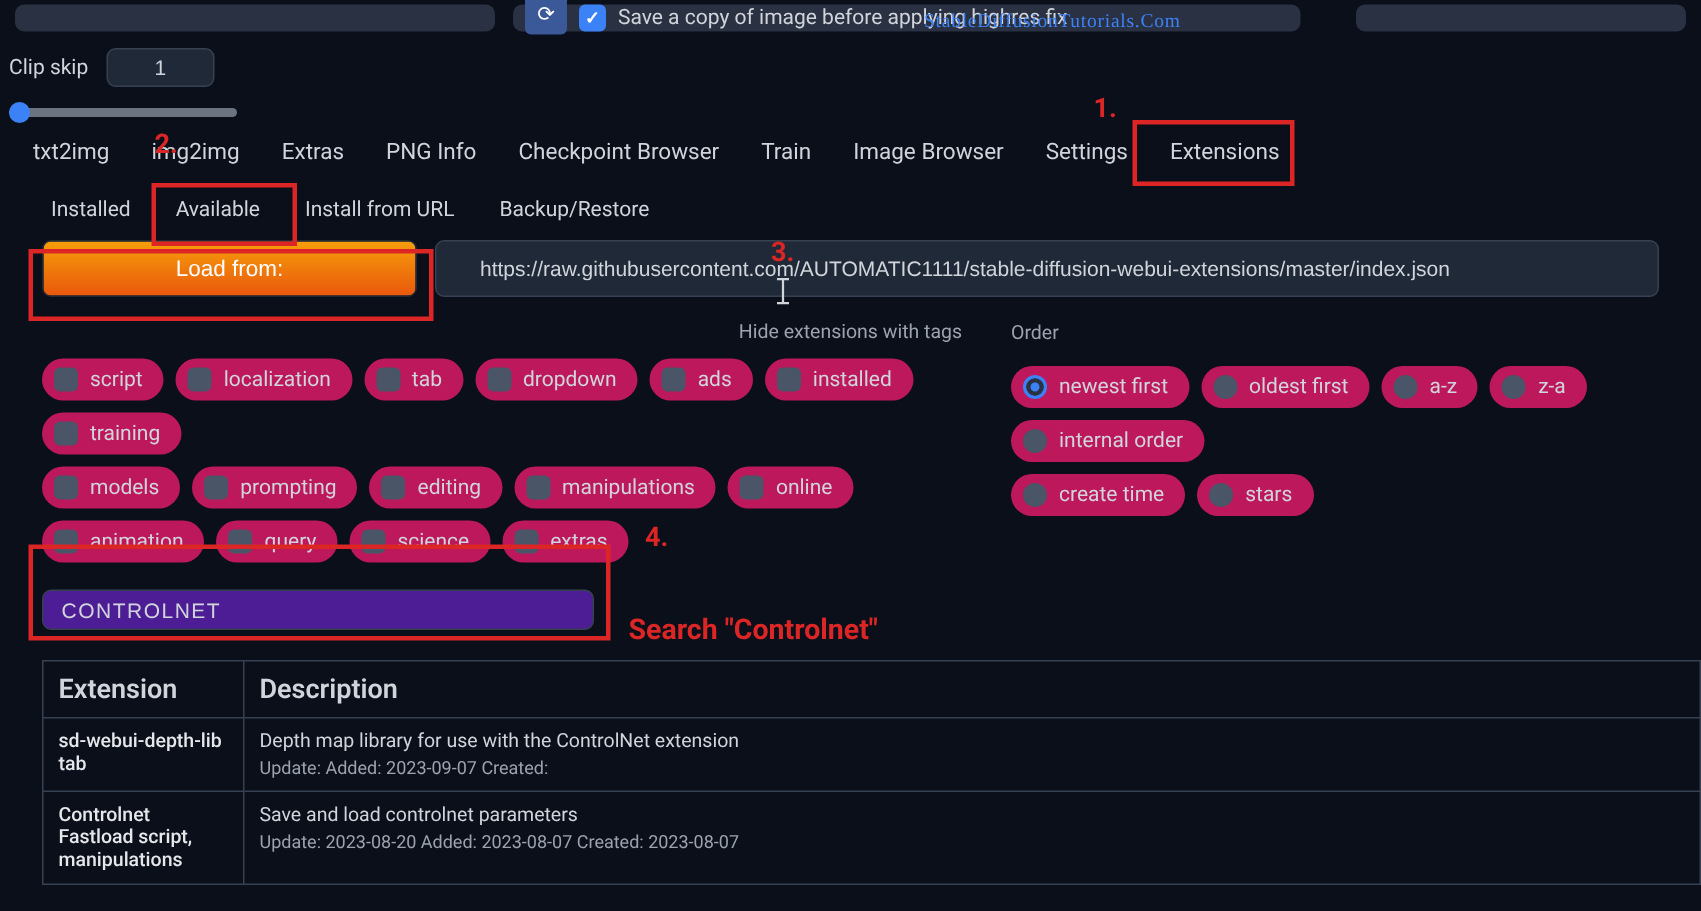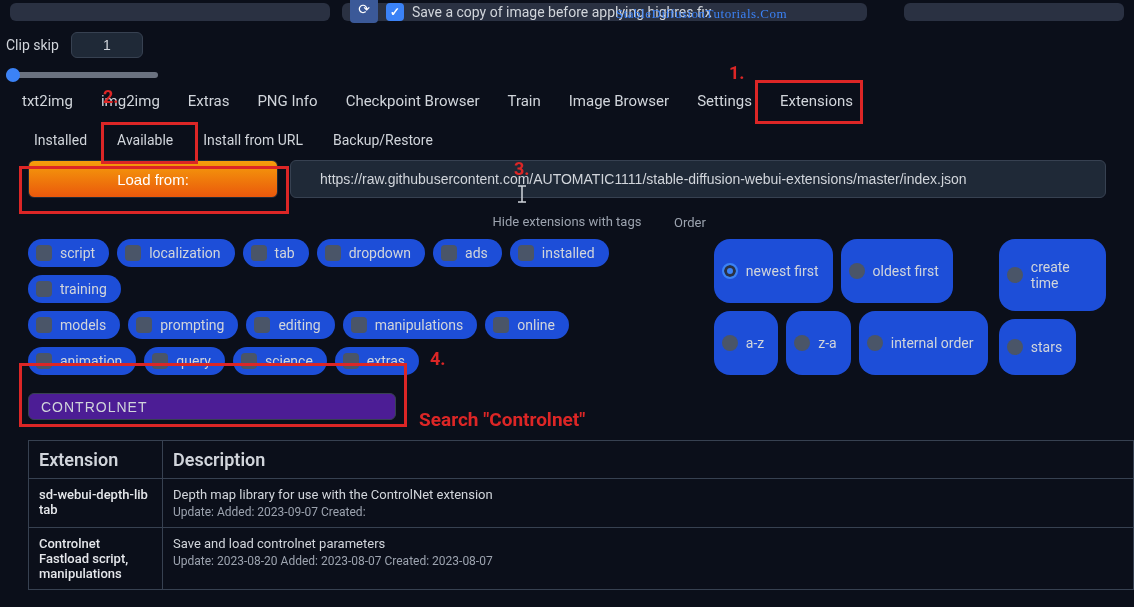--- a/index.html
+++ b/index.html
@@ -182,31 +182,31 @@
       gap: 16px;
     }
     .tag-column-left {
       display: flex;
       flex-direction: column;
       gap: 8px;
       width: 630px;
     }
     .tag-column-right {
       display: flex;
-      flex-direction: row;
+      flex-direction: column;
       gap: 8px;
       flex: 1;
     }
     .tag-row {
       display: flex;
       gap: 8px;
       flex-wrap: wrap;
     }
     .tag-pill {
-      background: #1d4ed8;
+      background: #be185d;
       border-radius: 16px;
       padding: 6px 14px 6px 8px;
       display: flex;
       align-items: center;
       gap: 8px;
       cursor: pointer;
       font-size: 14px;
     }
     .tag-check {
       width: 16px;

